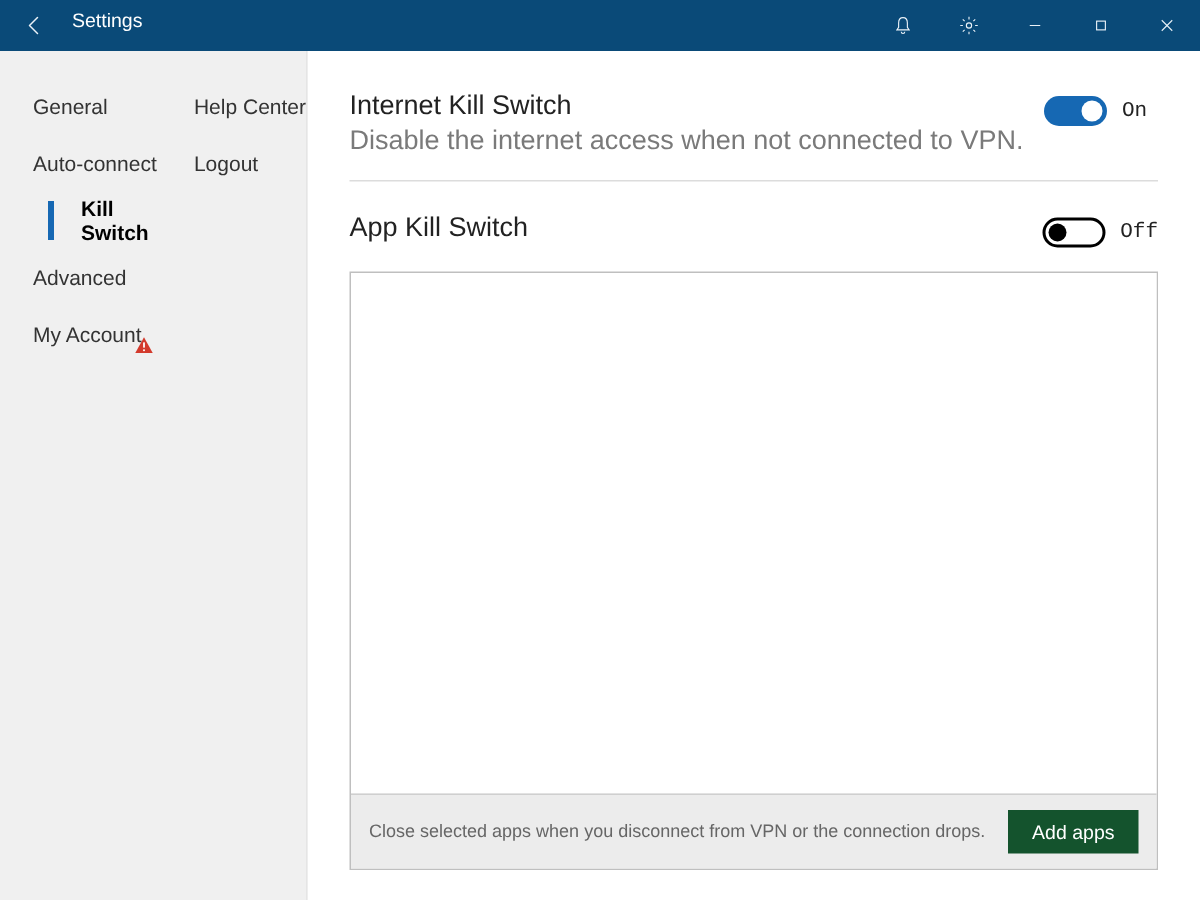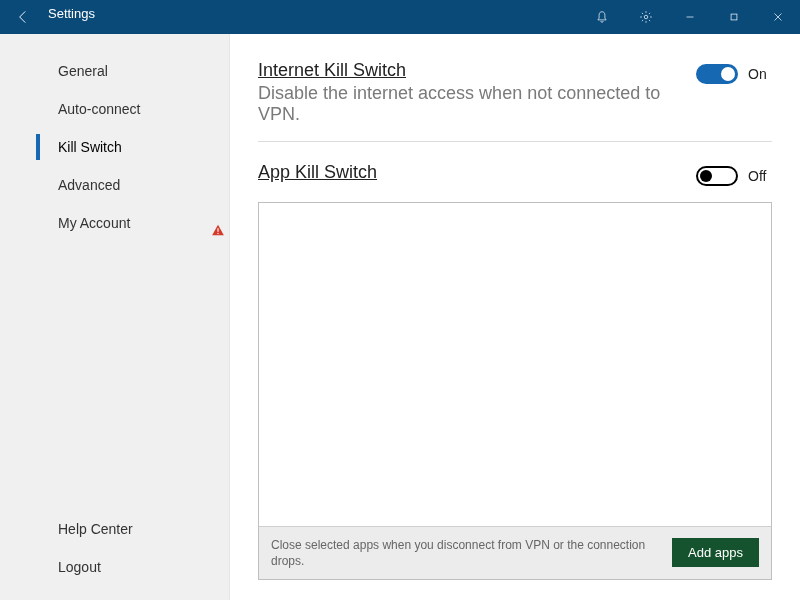--- a/index.html
+++ b/index.html
@@ -27,41 +27,41 @@
     display: flex; align-items: center; justify-content: center;
     color: #fff;
   }
   .tb-btn svg { width: 14px; height: 14px; stroke: #eaf2f8; fill: none; }
   .body {
     flex: 1;
     display: flex;
     min-height: 0;
   }
   .sidebar {
-    width: 230px;
+    width: 205px;
     background: #f0f0f0;
     border-right: 1px solid #e5e5e5;
     display: flex;
-    flex-direction: column;
+    flex-direction: row;
     padding-top: 18px;
-    padding-left: 36px;
   }
   .side-top { flex: 1; }
   .side-item {
     position: relative;
     height: 38px;
     display: flex;
     align-items: center;
     padding-left: 22px;
     font-size: 14px;
     color: #333;
   }
   .side-item.selected {
-    font-weight: 400;
+    font-weight: 700;
     color: #000;
+    margin-left: 32px;
   }
   .side-item.selected::before {
     content: "";
     position: absolute;
     left: 0; top: 6px; bottom: 6px;
     width: 4px;
     background: #1668b3;
   }
   .side-warn {
     position: absolute;
@@ -79,21 +79,20 @@
   }
   .setting-row {
     display: flex;
     align-items: flex-start;
   }
   .setting-text { flex: 1; }
   .setting-title {
     font-size: 18px;
     font-weight: 400;
     color: #222;
-    text-decoration: underline;
   }
   .setting-desc {
     font-size: 18px;
     color: #7a7a7a;
     margin-top: 2px;
   }
   .toggle-wrap {
     display: flex;
     align-items: center;
     gap: 10px;
@@ -121,21 +120,21 @@
     width: 42px; height: 20px;
   }
   .toggle.off::after {
     content: "";
     position: absolute;
     left: 2px; top: 2px;
     width: 12px; height: 12px;
     border-radius: 50%;
     background: #000;
   }
-  .toggle-label { font-size: 14px; color: #222; min-width: 24px; }
+  .toggle-label { font-size: 14px; color: #222; min-width: 24px; font-family: Liberation Mono, monospace; }
   .divider {
     border: none;
     border-top: 1px solid #dcdcdc;
     margin: 16px 0 20px 0;
   }
   .app-panel {
     flex: 1;
     border: 1px solid #bfbfbf;
     display: flex;
     flex-direction: column;

